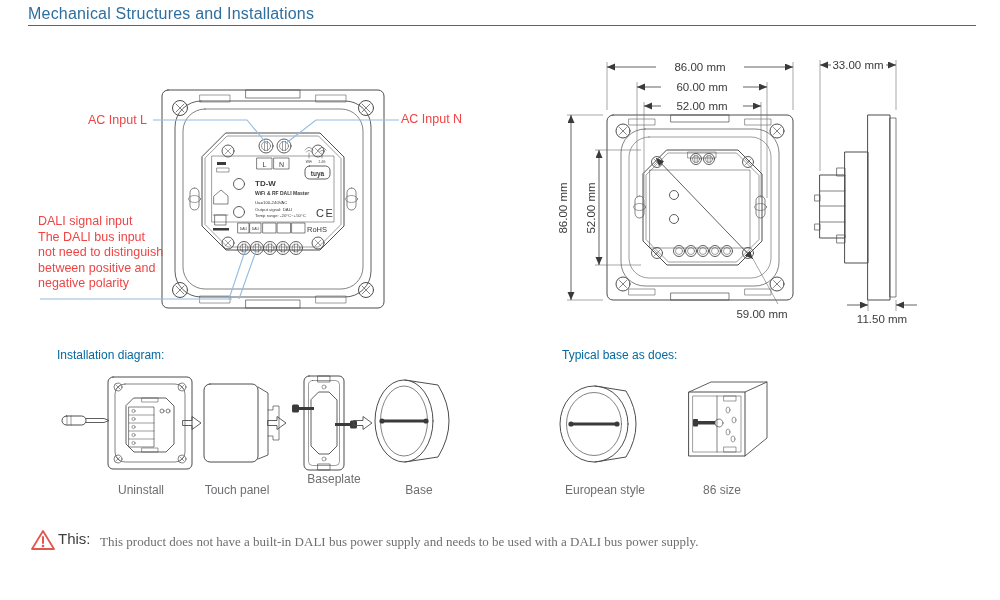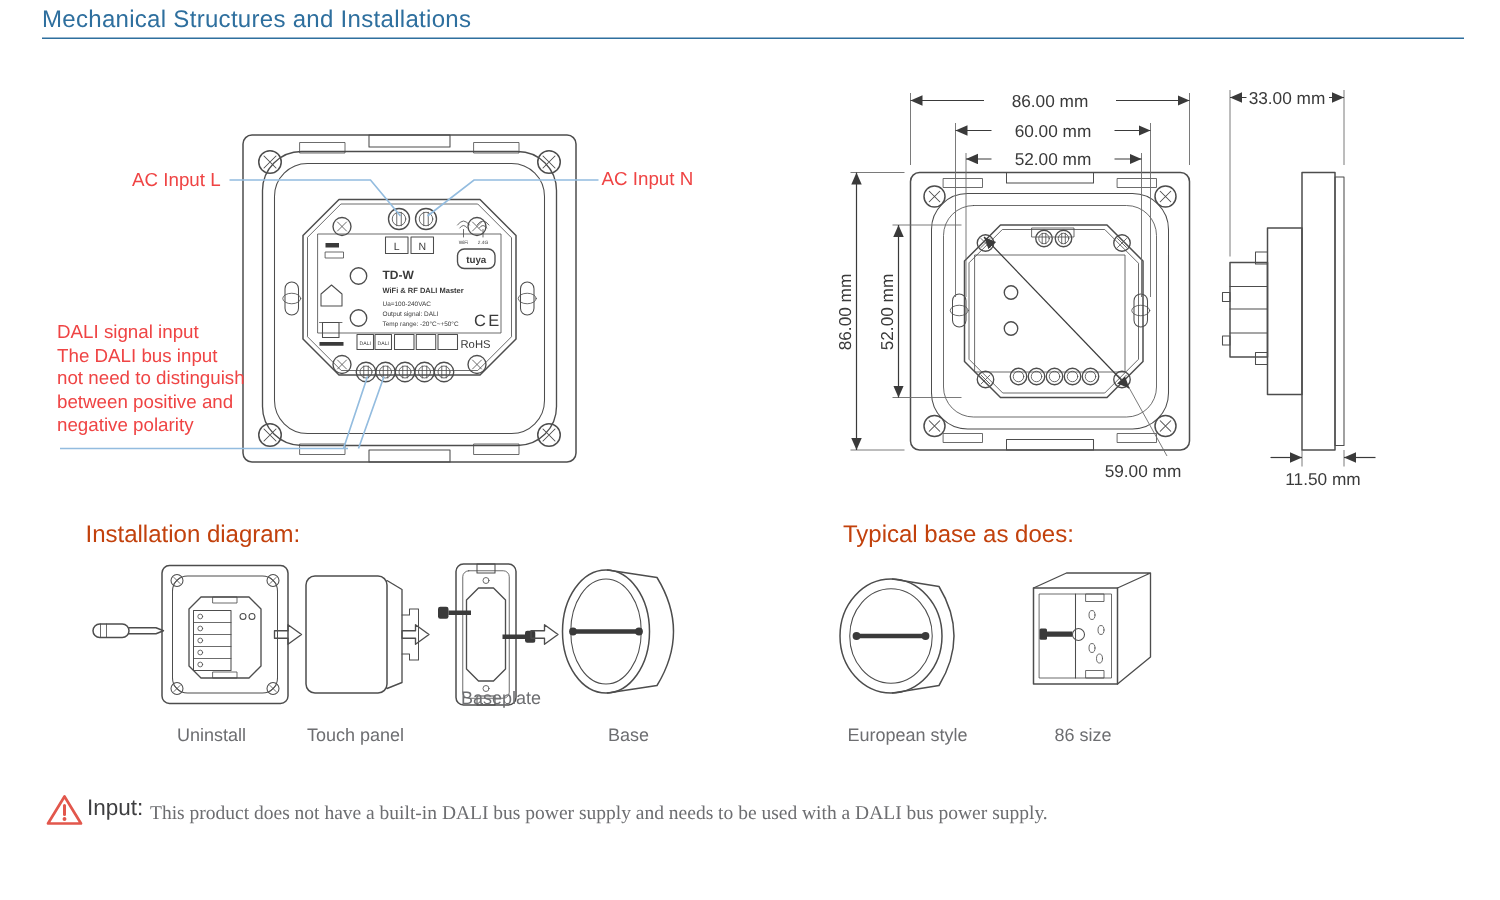--- a/index.html
+++ b/index.html
@@ -5,21 +5,21 @@
   html,body{margin:0;padding:0;}
   body{
     width:1000px;height:600px;background:#ffffff;position:relative;overflow:hidden;
     font-family:"Liberation Sans", sans-serif;
   }
   .abs{position:absolute;}
   #page-title{left:28px;top:5px;font-size:16px;color:#2e6f9e;letter-spacing:.2px;text-align:right;}
   #title-rule{left:28px;top:25px;width:948px;border-top:1.6px solid #2e6f9e;height:0;}
   .ann{color:#ef4444;font-size:12.5px;white-space:nowrap;}
   #dali-note{left:38px;top:214px;line-height:15.6px;white-space:normal;width:150px;}
-  .section-h{color:#c2410c;font-size:16px;white-space:nowrap;text-align:right;}
+  .section-h{color:#0369a1;font-size:12px;white-space:nowrap;text-align:right;}
   .step-label{color:#6d6e71;font-size:12px;white-space:nowrap;transform:translateX(-50%);}
   #note-label{left:58px;top:530px;font-size:15px;color:#3e3e40;}
   #note-text{left:100px;top:534px;font-size:13px;color:#6d6e71;white-space:nowrap;font-family:Liberation Serif, serif;}
   
   .ln{fill:none;stroke:#4d4d4d;stroke-width:1;stroke-linejoin:round;stroke-linecap:round;}
   .t09{stroke-width:0.9;} .t07{stroke-width:0.7;} .t06{stroke-width:0.55;}
   .dk{fill:#3a3a3a;stroke:none;}
   .ext{stroke:#6b6b6b;stroke-width:0.6;fill:none;}
   .dimline{stroke:#3a3a3a;stroke-width:0.8;fill:none;}
   .dim{font-size:11.5px;fill:#3a3a3a;}
@@ -375,21 +375,21 @@
   <path class="ln" d="M33,5 L66,10 Q88,46 66,82 L33,87"></path>
   <g>
     <rect class="dk" x="10" y="44.5" width="44" height="3"></rect>
     <circle class="dk" cx="10" cy="46" r="2.6"></circle>
       <circle class="dk" cx="54" cy="46" r="2.6"></circle>
   </g>
 </svg>
 
 <div class="abs step-label" style="left:141px;top:483px">Uninstall</div>
 <div class="abs step-label" style="left:237px;top:483px">Touch panel</div>
-<div class="abs step-label" style="left:334px;top:458px">Baseplate</div>
+<div class="abs step-label" style="left:334px;top:472px">Baseplate</div>
 <div class="abs step-label" style="left:419px;top:483px">Base</div>
 
 <div class="abs section-h" id="typical-h" style="left:562px;top:348px">Typical base as does:</div>
 
 <svg class="abs" style="left:556px;top:383px" width="100" height="82" viewBox="0 0 100 82">
   <ellipse class="ln" cx="38" cy="41" rx="34" ry="38"></ellipse>
   <ellipse class="ln t07" cx="38" cy="41" rx="27.5" ry="31.5"></ellipse>
   <path class="ln" d="M39,3 L70,8 Q90,41 70,74 L39,79"></path>
   <g>
     <rect class="dk" x="15" y="39.5" width="46" height="3"></rect>
@@ -417,20 +417,20 @@
 </svg>
 
 <div class="abs step-label" style="left:605px;top:483px">European style</div>
 <div class="abs step-label" style="left:722px;top:483px">86 size</div>
 
 <svg class="abs" style="left:30px;top:529px" width="26" height="22" viewBox="0 0 26 22">
   <path d="M13,2 L24,20 H2 Z" fill="#ffffff" stroke="#e2574c" stroke-width="1.8" stroke-linejoin="round"></path>
   <path d="M13,8 V14" stroke="#e2574c" stroke-width="2" stroke-linecap="round"></path>
   <circle cx="13" cy="17" r="1.3" fill="#e2574c"></circle>
 </svg>
-<div class="abs" id="note-label">Input:</div>
+<div class="abs" id="note-label">This:</div>
 <div class="abs" id="note-text">This product does not have a built-in DALI bus power supply and needs to be used with a DALI bus power supply.</div>
 
 <svg class="abs" style="left:0;top:0;pointer-events:none" width="1000" height="600">
   <path class="leader" d="M153,120 H247 L267,144"></path>
   <path class="leader" d="M399,120 H316 L285,144"></path>
   <path class="leader" d="M40,299 H232 M229,299 L245,251 M239,299 L256,251"></path>
 </svg>
 
 </body></html>

